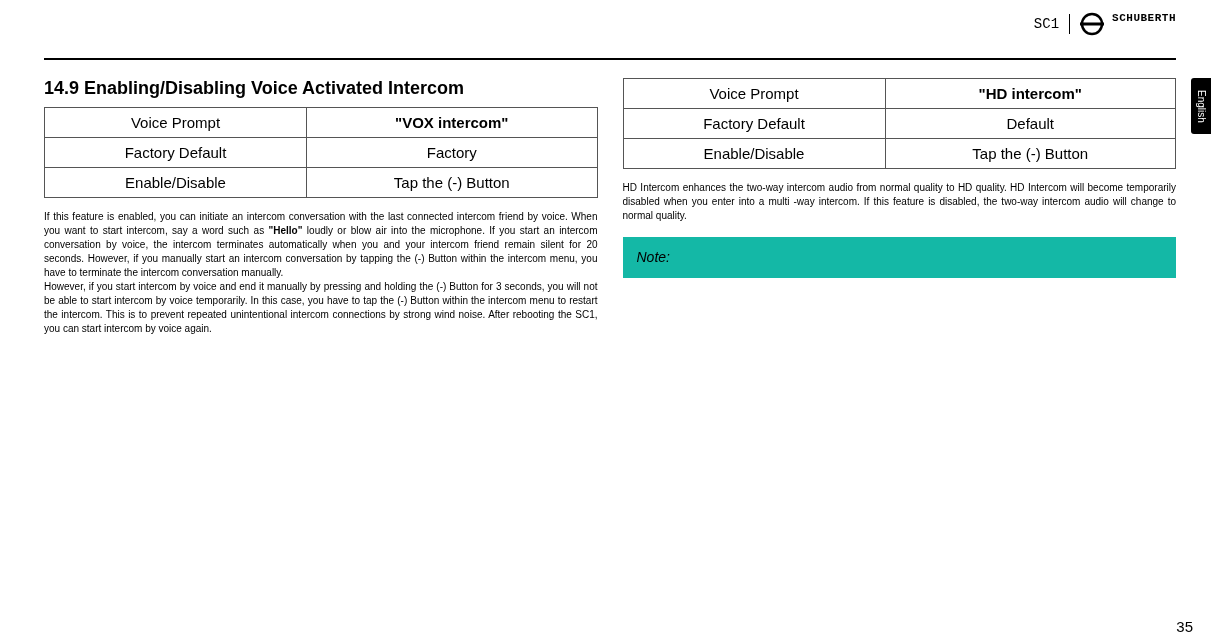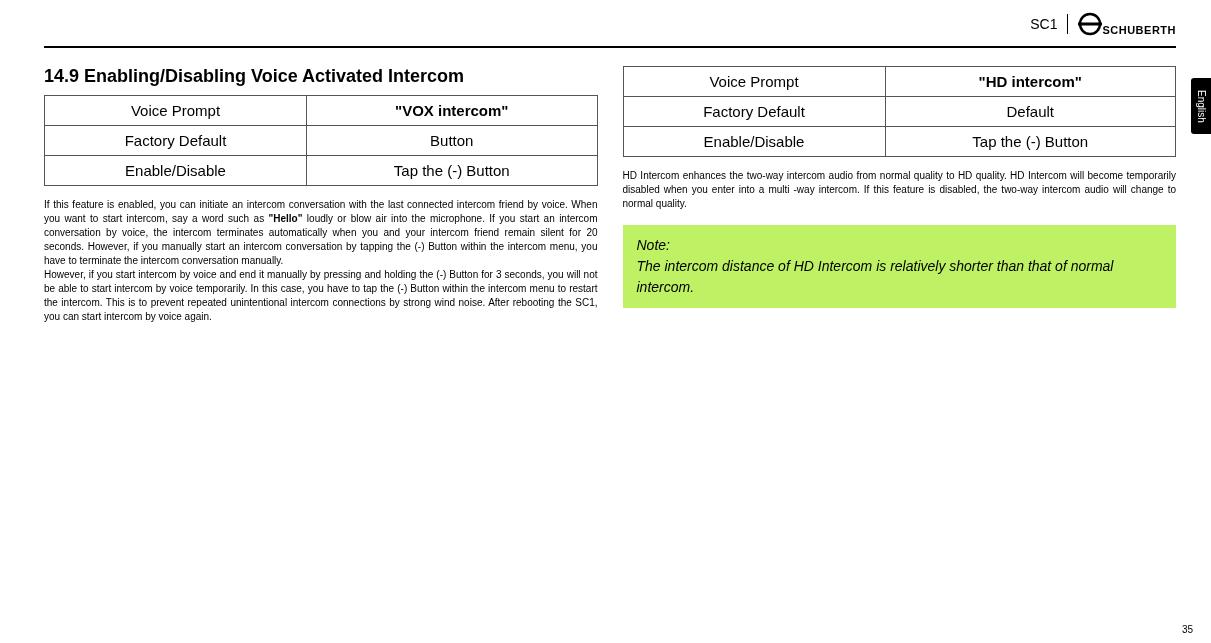--- a/index.html
+++ b/index.html
@@ -1,35 +1,35 @@
 <!DOCTYPE html>
 <html><head>
 <meta charset="utf-8">
 <style>
 * { margin:0; padding:0; box-sizing:border-box; }
 body { font-family: Arial, Helvetica, sans-serif; width:1211px; height:643px; background:#fff; color:#000; position:relative; }
 .page { position:relative; width:100%; height:100%; padding:10px 35px 20px 44px; }
-.header-row { display:flex; justify-content:flex-end; align-items:center; gap:10px; height:28px; margin-bottom:8px; }
+.header-row { display:flex; justify-content:flex-end; align-items:center; gap:10px; height:28px; margin-bottom:20px;font-family:Liberation Mono, monospace; }
 .model { font-size:14px; }
 .divider-v { width:1px; height:20px; background:#000; }
-.logo { display:flex; align-items:flex-end; gap:0; }
+.logo { display:flex; align-items:flex-start; gap:8px; }
 .logo-text { font-size:11px; letter-spacing:0.5px; font-weight:bold; }
 .hr { height:2px; background:#000; margin-bottom:18px; }
 .columns { display:flex; gap:25px; }
 .col { flex:1; }
 .section-title { font-weight:900; font-size:18px; margin-bottom:8px; }
 table { width:100%; border-collapse:collapse; margin-bottom:12px; }
 td { border:1px solid #555; padding:6px 14px; text-align:center; font-size:15px; }
 td.bold { font-weight:bold; }
 .body-text { font-size:10px; line-height:1.4; text-align:justify; }
 .hl { font-weight:bold; }
-.note-box { background:#bef264; padding:10px 14px; margin-top:14px; font-size:14px; font-style:italic; line-height:1.5; }
+.note-box { background:#14b8a6; padding:10px 14px; margin-top:14px; font-size:14px; font-style:italic; line-height:1.5; }
 .note-title { font-style:italic; }
 .lang-tab { position:absolute; right:0; top:78px; width:20px; height:56px; background:#000; color:#fff; font-size:10px; display:flex; align-items:center; justify-content:center; writing-mode:vertical-rl; border-radius:3px 0 0 3px; }
-.page-num { position:absolute; right:18px; bottom:8px; font-size:10px; }
+.page-num { position:absolute; right:18px; bottom:8px; font-size:15px; }
 .logo-svg { width:24px; height:24px; }
 </style>
 </head>
 <body>
 
 <div class="page">
   <div class="header-row">
     <span class="model">SC1</span>
     <div class="divider-v"></div>
     <div class="logo">
@@ -46,21 +46,21 @@
     <div class="col">
       <div class="section-title">14.9 Enabling/Disabling Voice Activated Intercom</div>
       <table>
         <tbody>
             <tr>
               <td>Voice Prompt</td>
               <td class="bold">"VOX intercom"</td>
             </tr>
         <tr>
               <td>Factory Default</td>
-              <td>Button</td>
+              <td>Factory</td>
             </tr>
         <tr>
               <td>Enable/Disable</td>
               <td>Tap the (-) Button</td>
             </tr>
       </tbody>
         </table>
       <p class="body-text">
         <span>If this feature is enabled, you can initiate an intercom conversation with the last connected intercom friend by voice. When you want to start intercom, say a word such as </span><span class="hl">"Hello"</span><span> loudly or blow air into the microphone. If you start an intercom conversation by voice, the intercom terminates automatically when you and your intercom friend remain silent for 20 seconds. However, if you manually start an intercom conversation by tapping the (-) Button within the intercom menu, you have to terminate the intercom conversation manually.</span>
       </p>
@@ -80,20 +80,19 @@
             </tr>
         <tr>
               <td>Enable/Disable</td>
               <td>Tap the (-) Button</td>
             </tr>
       </tbody>
         </table>
       <p class="body-text">HD Intercom enhances the two-way intercom audio from normal quality to HD quality. HD Intercom will become temporarily disabled when you enter into a multi -way intercom. If this feature is disabled, the two-way intercom audio will change to normal quality.</p>
       <div class="note-box">
         <div class="note-title">Note:</div>
-        <div>The intercom distance of HD Intercom is relatively shorter than that of normal intercom.</div>
       </div>
     </div>
   </div>
 
   <div class="lang-tab">English</div>
   <div class="page-num">35</div>
 </div>
 
 </body></html>

